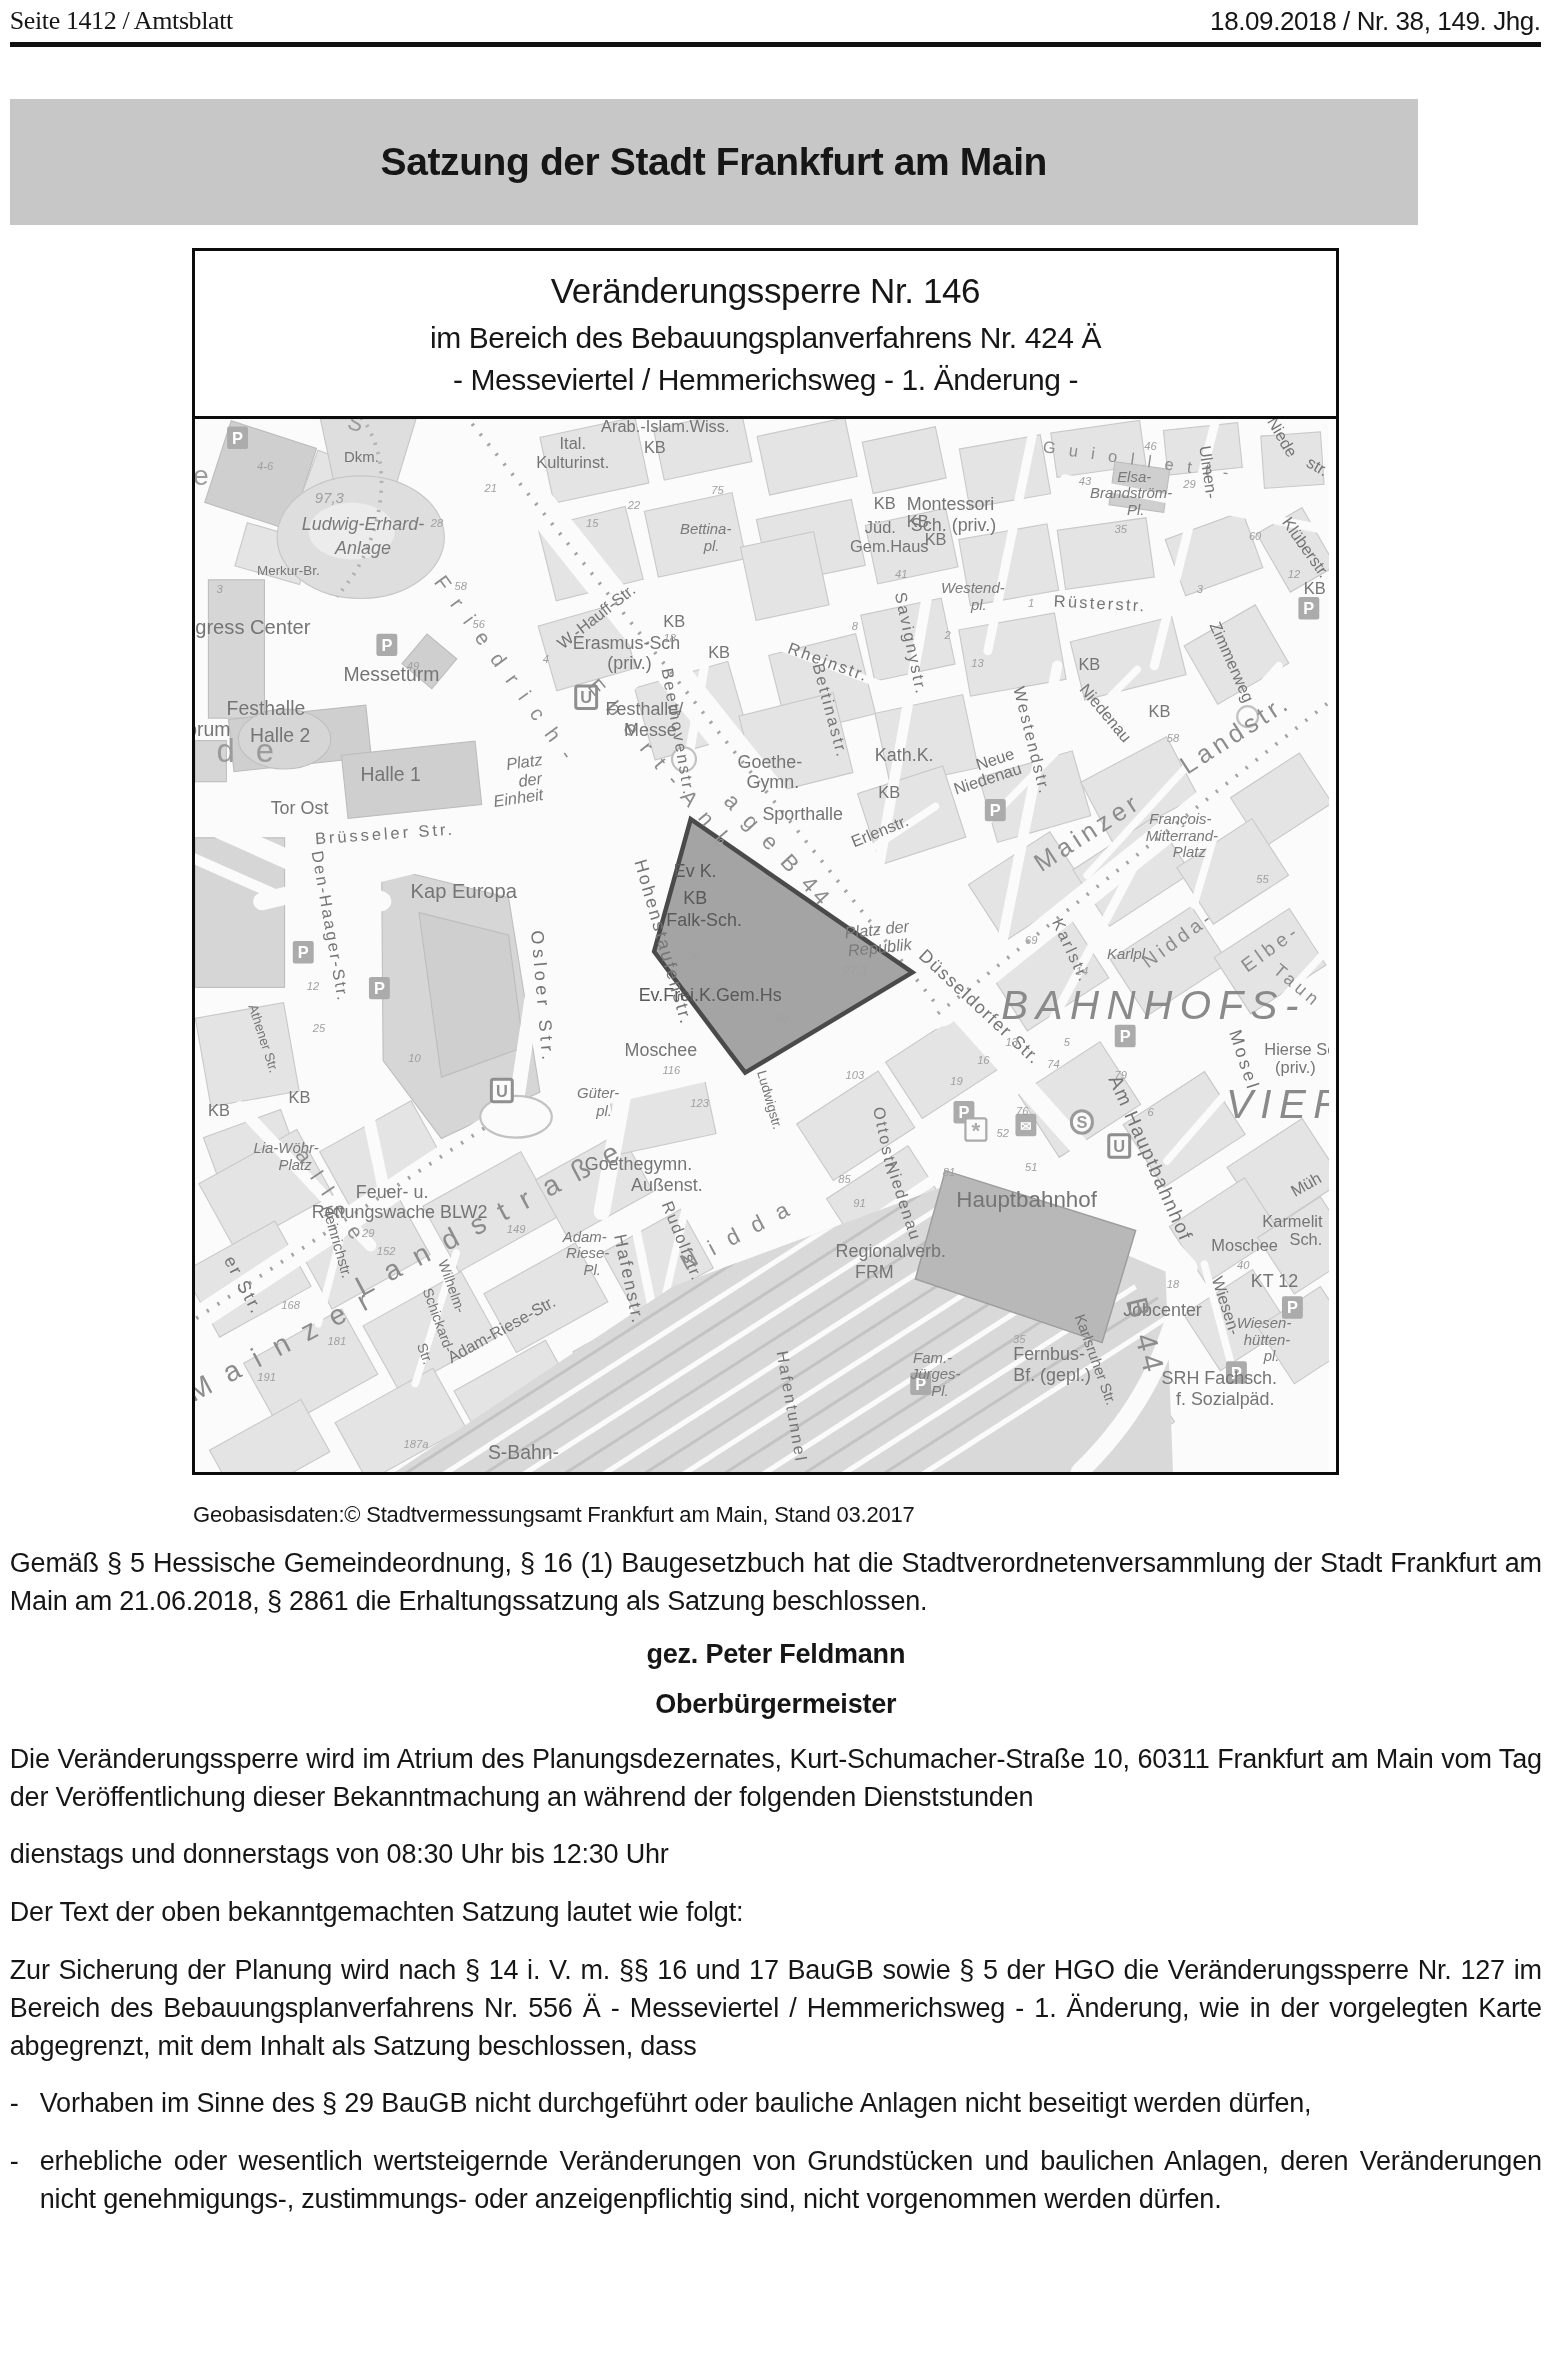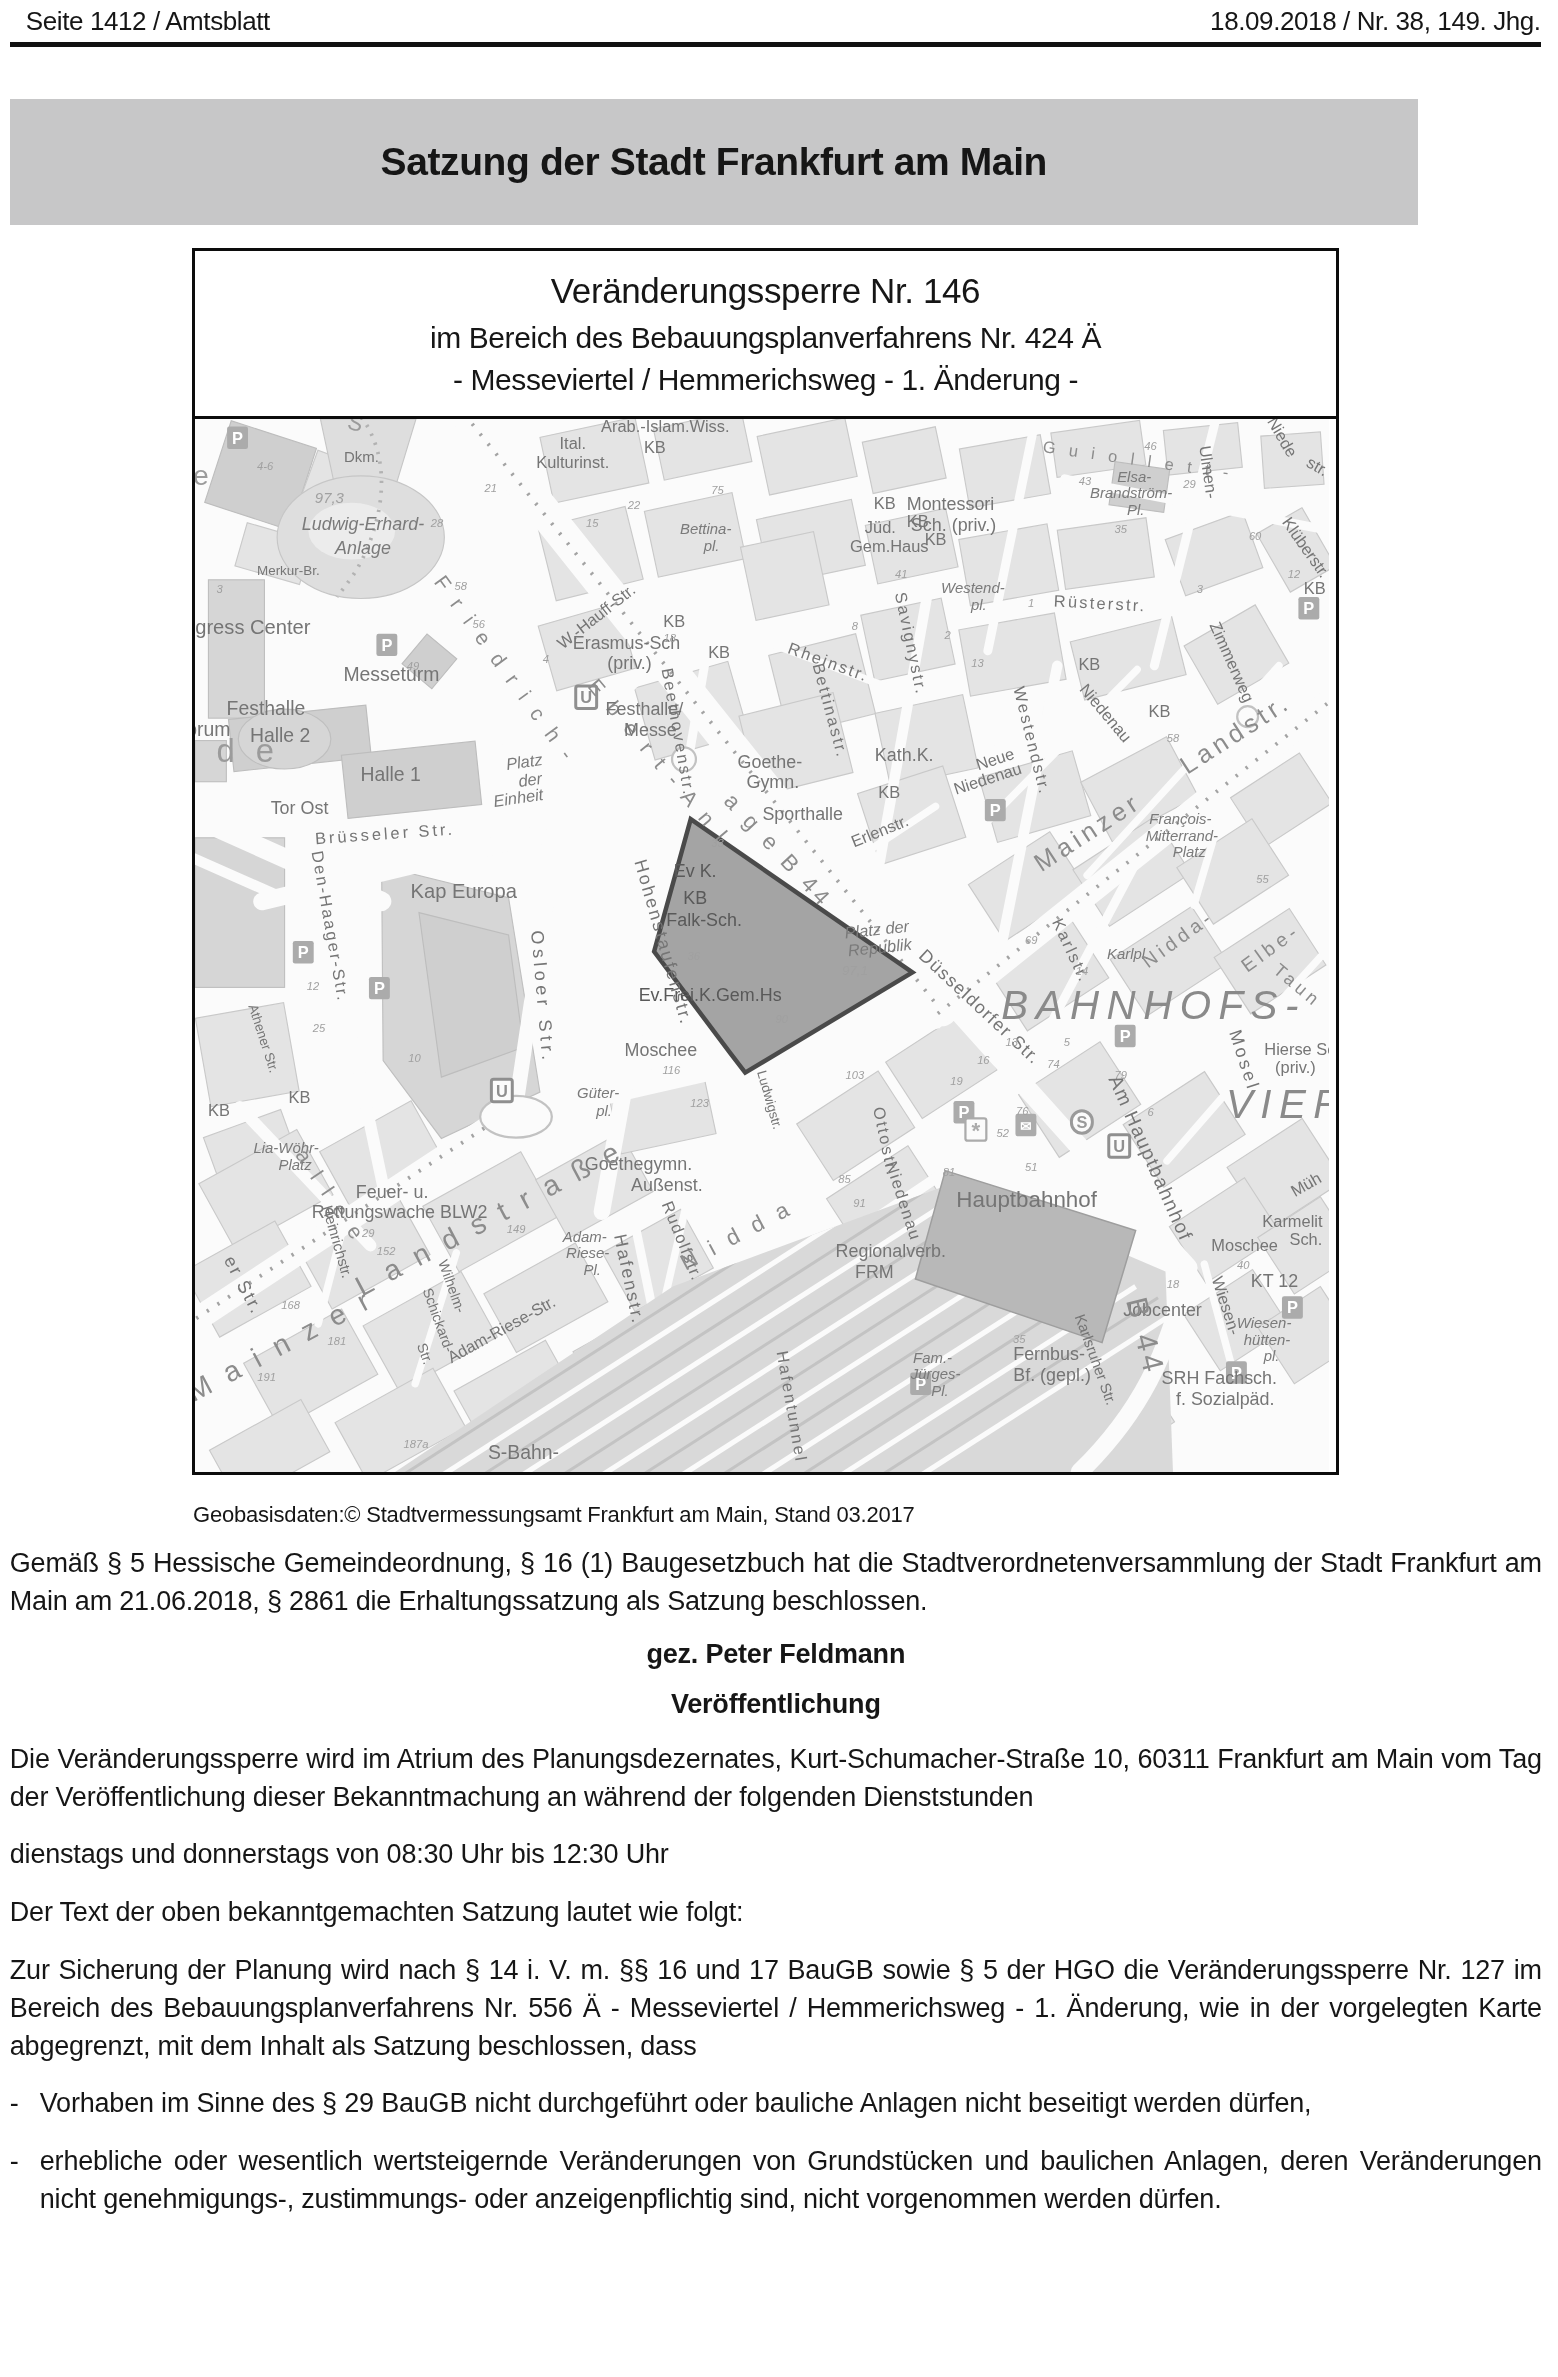--- a/index.html
+++ b/index.html
@@ -1,20 +1,20 @@
 <!DOCTYPE html>
 <html style="font-size:12px"><head>
 <meta charset="utf-8">
 <style>
   html,body{margin:0;padding:0;background:#ffffff;}
   #page{position:relative;width:1558px;height:2377px;background:#ffffff;overflow:hidden;
         font-family:"Liberation Sans",sans-serif;color:#161616;}
   
   #hdr{position:absolute;left:9.8px;right:17.3px;top:6px;height:33px;font-size:26px;letter-spacing:-0.4px;}
-  #hdr .l{position:absolute;left:16px;top:0;}
+  #hdr .l{position:absolute;left:0;top:0;font-family:Liberation Serif, serif;}
   #hdr .r{position:absolute;right:0;top:0;}
   #hdr-rule{position:absolute;left:9.8px;right:17.3px;top:42px;height:5.3px;background:#111;}
   
   #banner{position:absolute;left:9.8px;top:99px;width:1408px;height:126px;background:#c7c7c8;
           display:flex;align-items:center;justify-content:center;}
   #banner span{font-size:39px;font-weight:bold;letter-spacing:-0.4px;}
   
   #fig{position:absolute;left:192px;top:248px;width:1141px;border:3.8px solid #0c0c0c;background:#fff;}
   #fig-title{border-bottom:3.8px solid #0c0c0c;text-align:center;padding:15px 0 12px 0;}
   #fig-title .t1{font-size:35px;margin:4.5px 0 10.5px 0;letter-spacing:-0.4px;}
@@ -526,21 +526,21 @@
           <text x="0" y="0" transform="translate(1310,1162)" font-size="15" class="num" text-anchor="middle">18</text>
         </g>
     </svg>
   </div>
 
   <div id="caption">Geobasisdaten:© Stadtvermessungsamt Frankfurt am Main, Stand 03.2017</div>
 
   <div id="bodytxt">
       <p class="just">Gemäß § 5 Hessische Gemeindeordnung, § 16 (1) Baugesetzbuch hat die Stadtverordnetenversammlung der Stadt Frankfurt am Main am 21.06.2018, § 2861 die Erhaltungssatzung als Satzung beschlossen.</p>
       <p class="sig">gez. Peter Feldmann</p>
-      <p class="sig">Veröffentlichung</p>
+      <p class="sig">Oberbürgermeister</p>
       <p class="just">Die Veränderungssperre wird im Atrium des Planungsdezernates, Kurt-Schumacher-Straße 10, 60311 Frankfurt am Main vom Tag der Veröffentlichung dieser Bekanntmachung an während der folgenden Dienststunden</p>
       <p>dienstags und donnerstags von 08:30 Uhr bis 12:30 Uhr</p>
       <p>Der Text der oben bekanntgemachten Satzung lautet wie folgt:</p>
       <p class="just">Zur Sicherung der Planung wird nach § 14 i. V. m. §§ 16 und 17 BauGB sowie § 5 der HGO die Veränderungssperre Nr. 127 im Bereich des Bebauungsplanverfahrens Nr. 556 Ä - Messeviertel / Hemmerichsweg - 1. Änderung, wie in der vorgelegten Karte abgegrenzt, mit dem Inhalt als Satzung beschlossen, dass</p>
       <div class="li">
         <span class="dash">-</span>
         <span class="txt">Vorhaben im Sinne des § 29 BauGB nicht durchgeführt oder bauliche Anlagen nicht beseitigt werden dürfen,</span>
       </div>
       <div class="li">
         <span class="dash">-</span>

